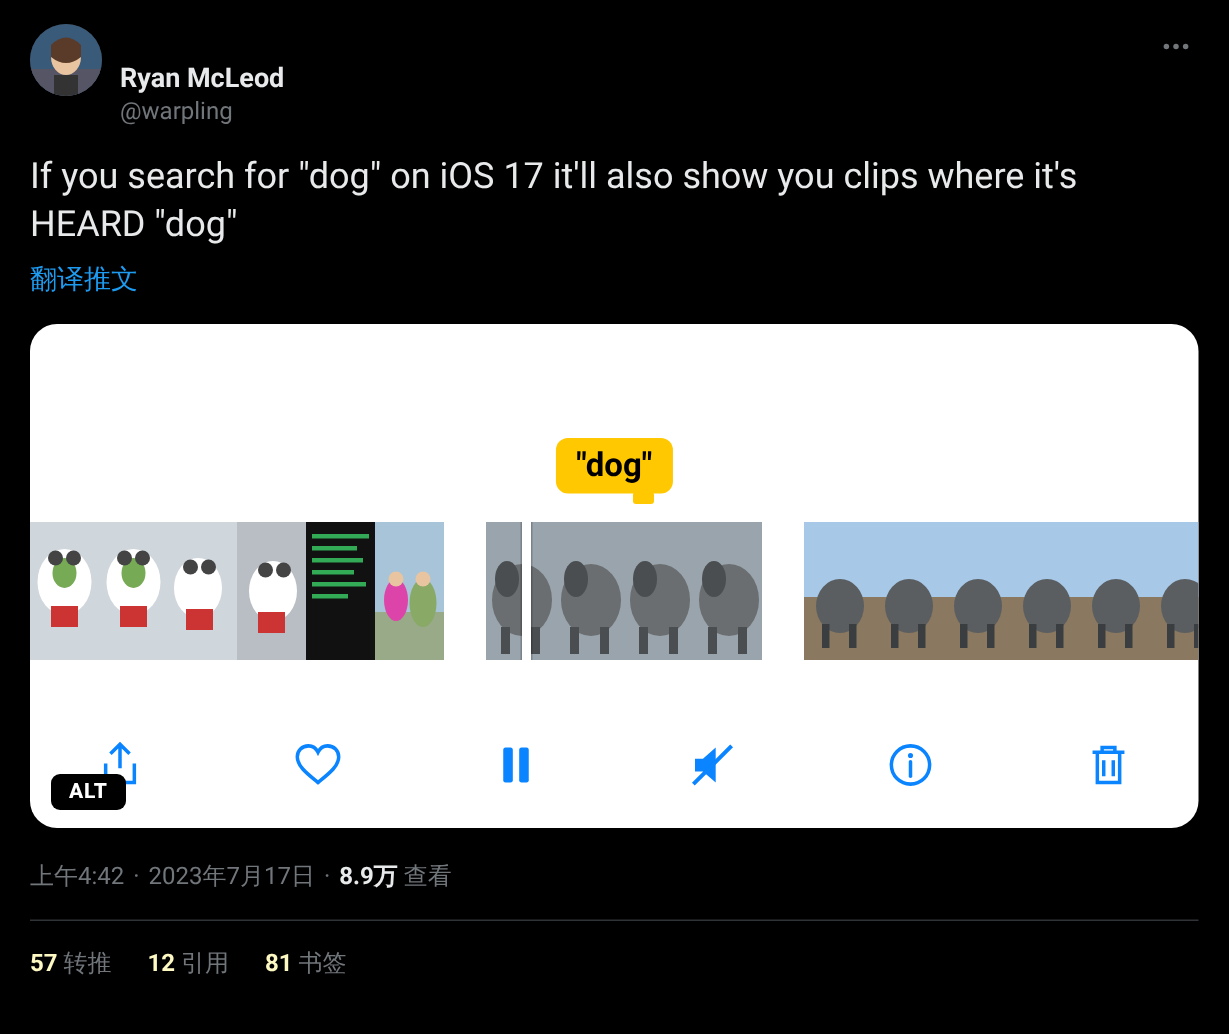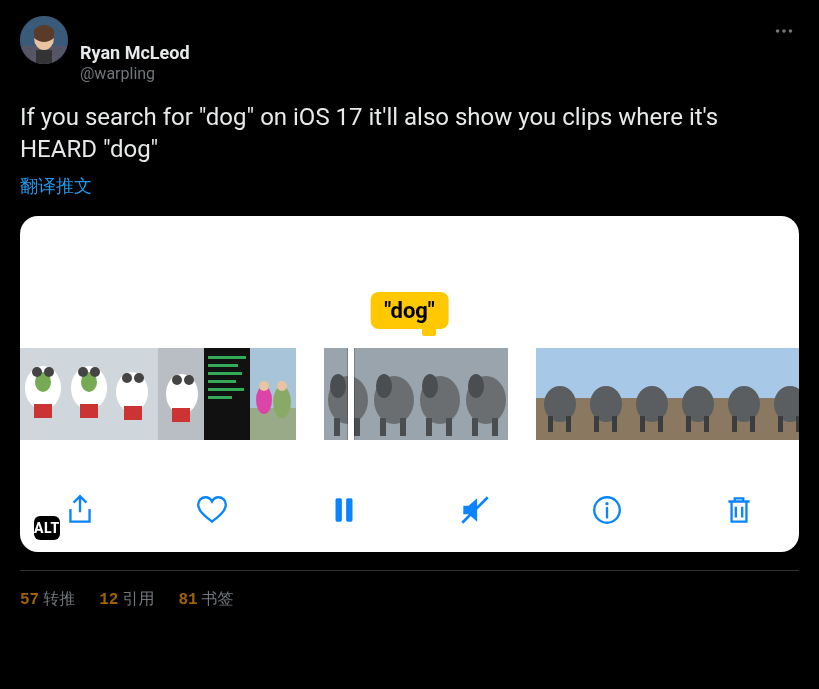--- a/index.html
+++ b/index.html
@@ -123,21 +123,21 @@
   .tool-btn svg { width: 34px; height: 34px; }
 
   .alt-badge {
     position: absolute;
     left: 14px;
     bottom: 12px;
     background: #000;
     color: #fff;
     font-weight: 800;
     font-size: 14px;
-    padding: 4px 0;
+    padding: 4px 12px;
     border-radius: 6px;
     letter-spacing: 0.5px;
   }
 
   .meta-line {
     margin-top: 22px;
     color: #71767b;
     font-size: 16px;
   }
   .meta-line .dot { margin: 0 6px; }
@@ -149,21 +149,21 @@
     margin-top: 18px;
   }
 
   .stats-row {
     display: flex;
     gap: 24px;
     padding: 18px 0 0 0;
     font-size: 16px;
     color: #71767b;
   }
-  .stat .num { color: #a16207; font-weight: 700; margin-right: 4px; font-family: Liberation Mono, monospace; }
+  .stat .num { color: #fef9c3; font-weight: 700; margin-right: 4px; }
 </style>
 </head>
 <body>
 
 <div class="tweet">
 
   <div class="header">
     <div class="avatar">
       <svg viewBox="0 0 48 48">
         <rect width="48" height="48" fill="#3a5a7a"></rect>
@@ -393,20 +393,23 @@
       <div class="tool-btn">
         <svg viewBox="0 0 32 32" fill="none" stroke="currentColor" stroke-width="2.2">
           <path d="M6 8 L26 8 M12 8 L12 5 L20 5 L20 8 M9 8 L9 27 L23 27 L23 8 M13 13 L13 23 M19 13 L19 23"></path>
         </svg>
       </div>
     </div>
 
     <div class="alt-badge">ALT</div>
   </div>
 
+  <div class="meta-line">
+    <span>上午4:42</span><span class="dot">·</span><span>2023年7月17日</span><span class="dot">·</span><span class="views-count">8.9万</span> <span>查看</span>
+  </div>
 
   <hr class="divider">
 
   <div class="stats-row">
     <div class="stat"><span class="num">57</span><span>转推</span></div>
     <div class="stat"><span class="num">12</span><span>引用</span></div>
     <div class="stat"><span class="num">81</span><span>书签</span></div>
   </div>
 
 </div>

